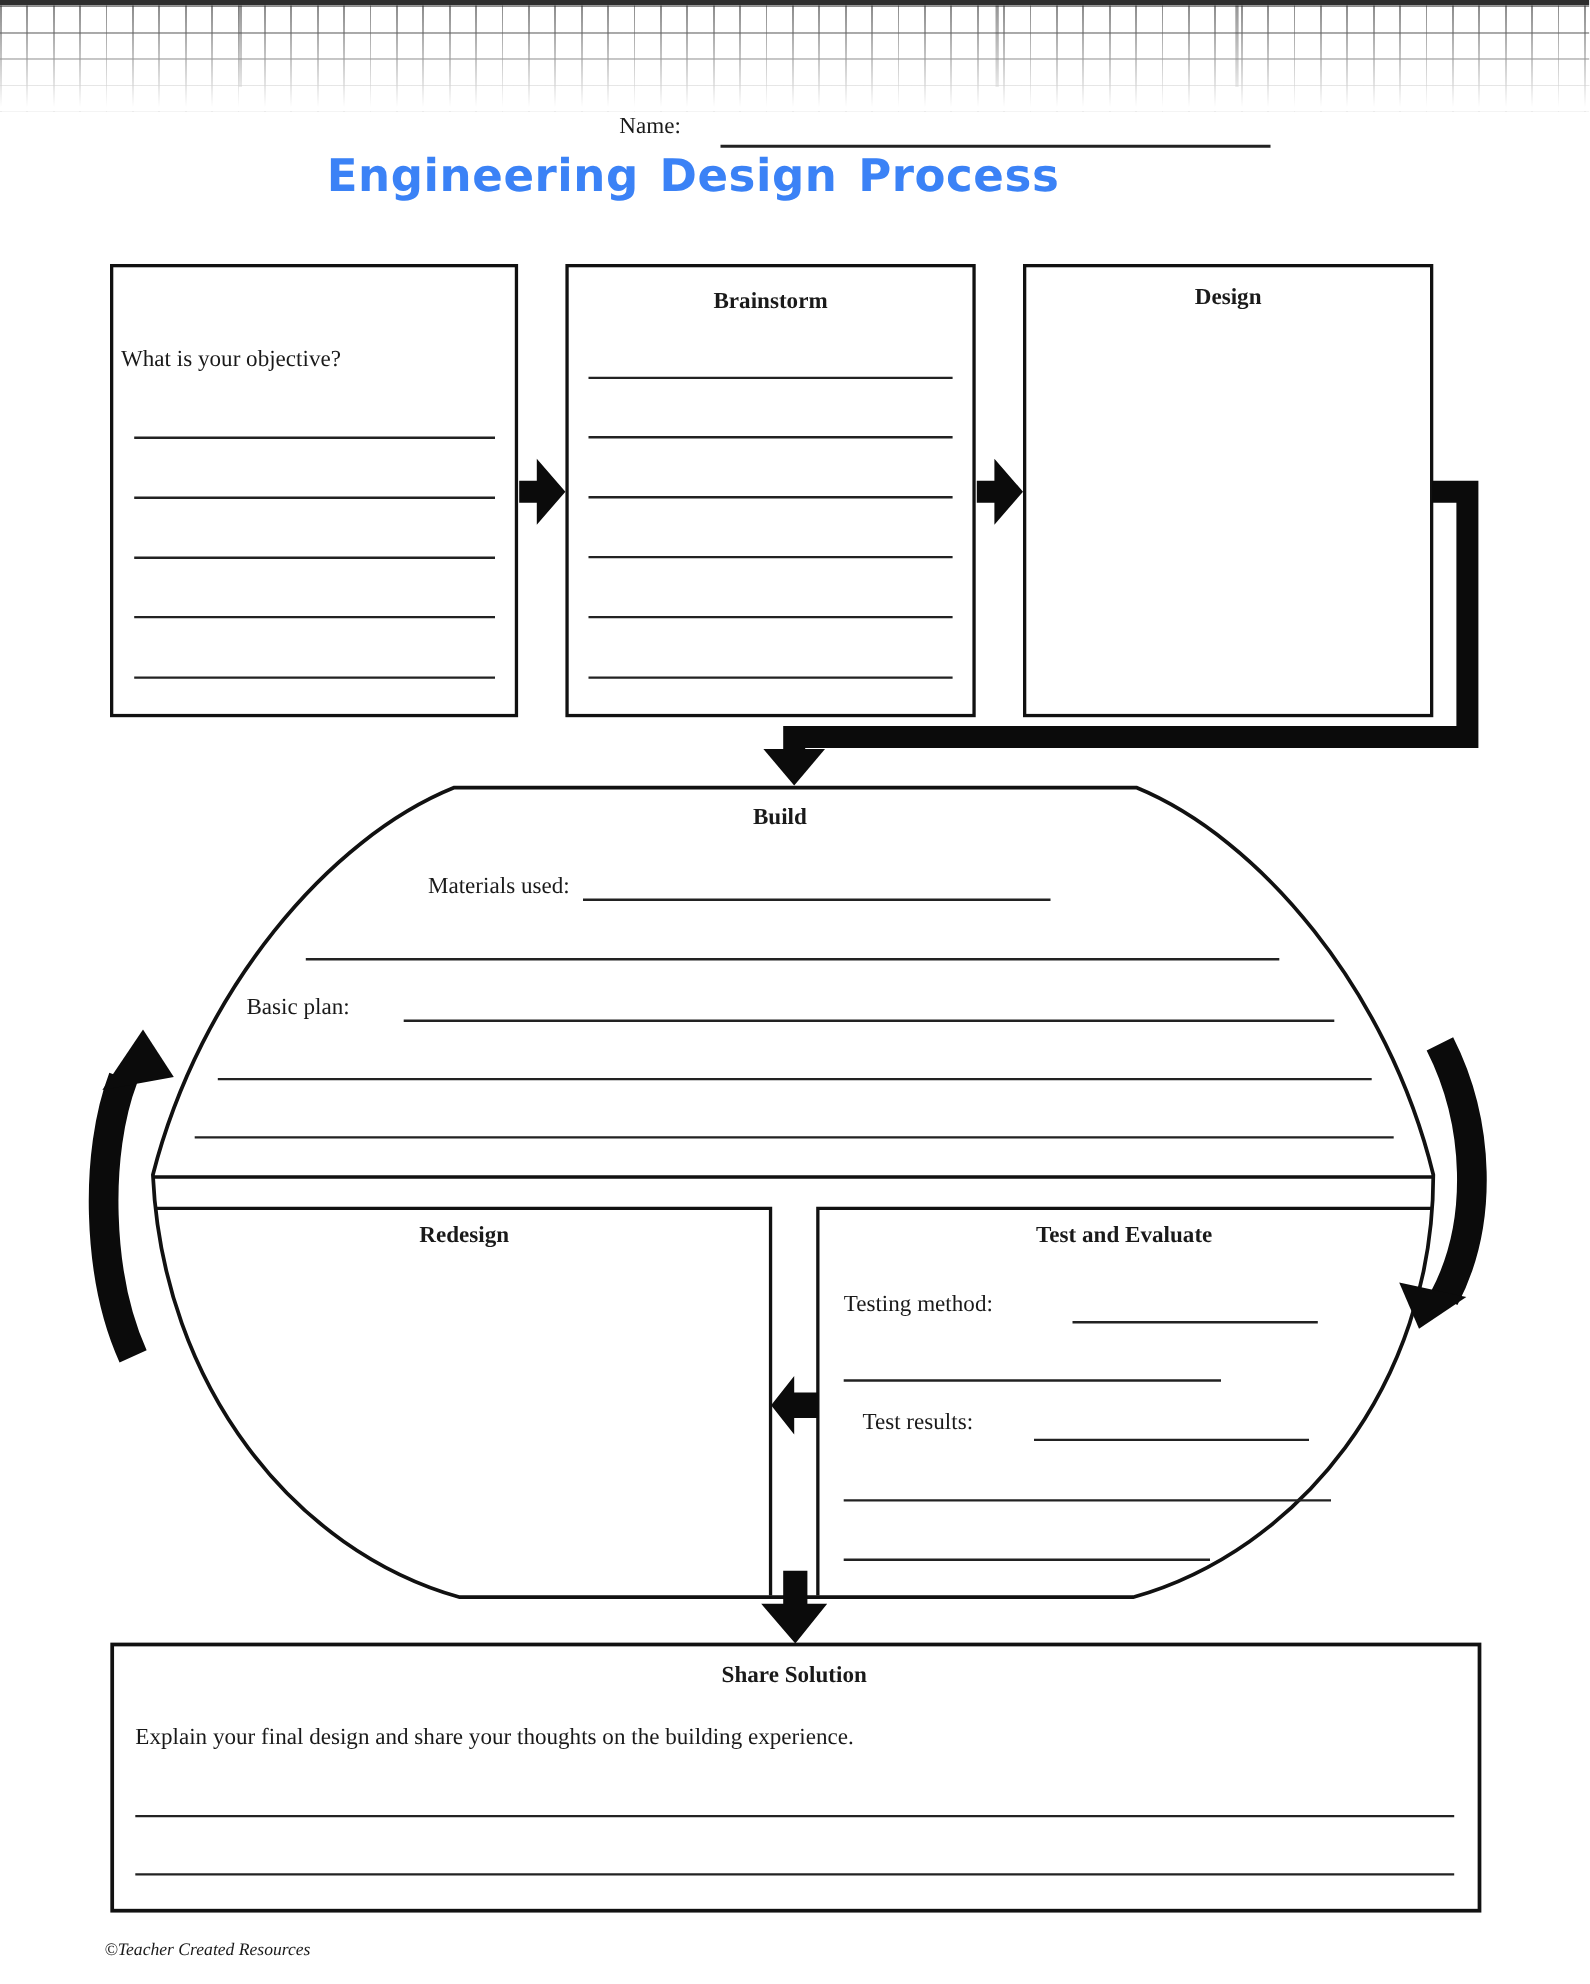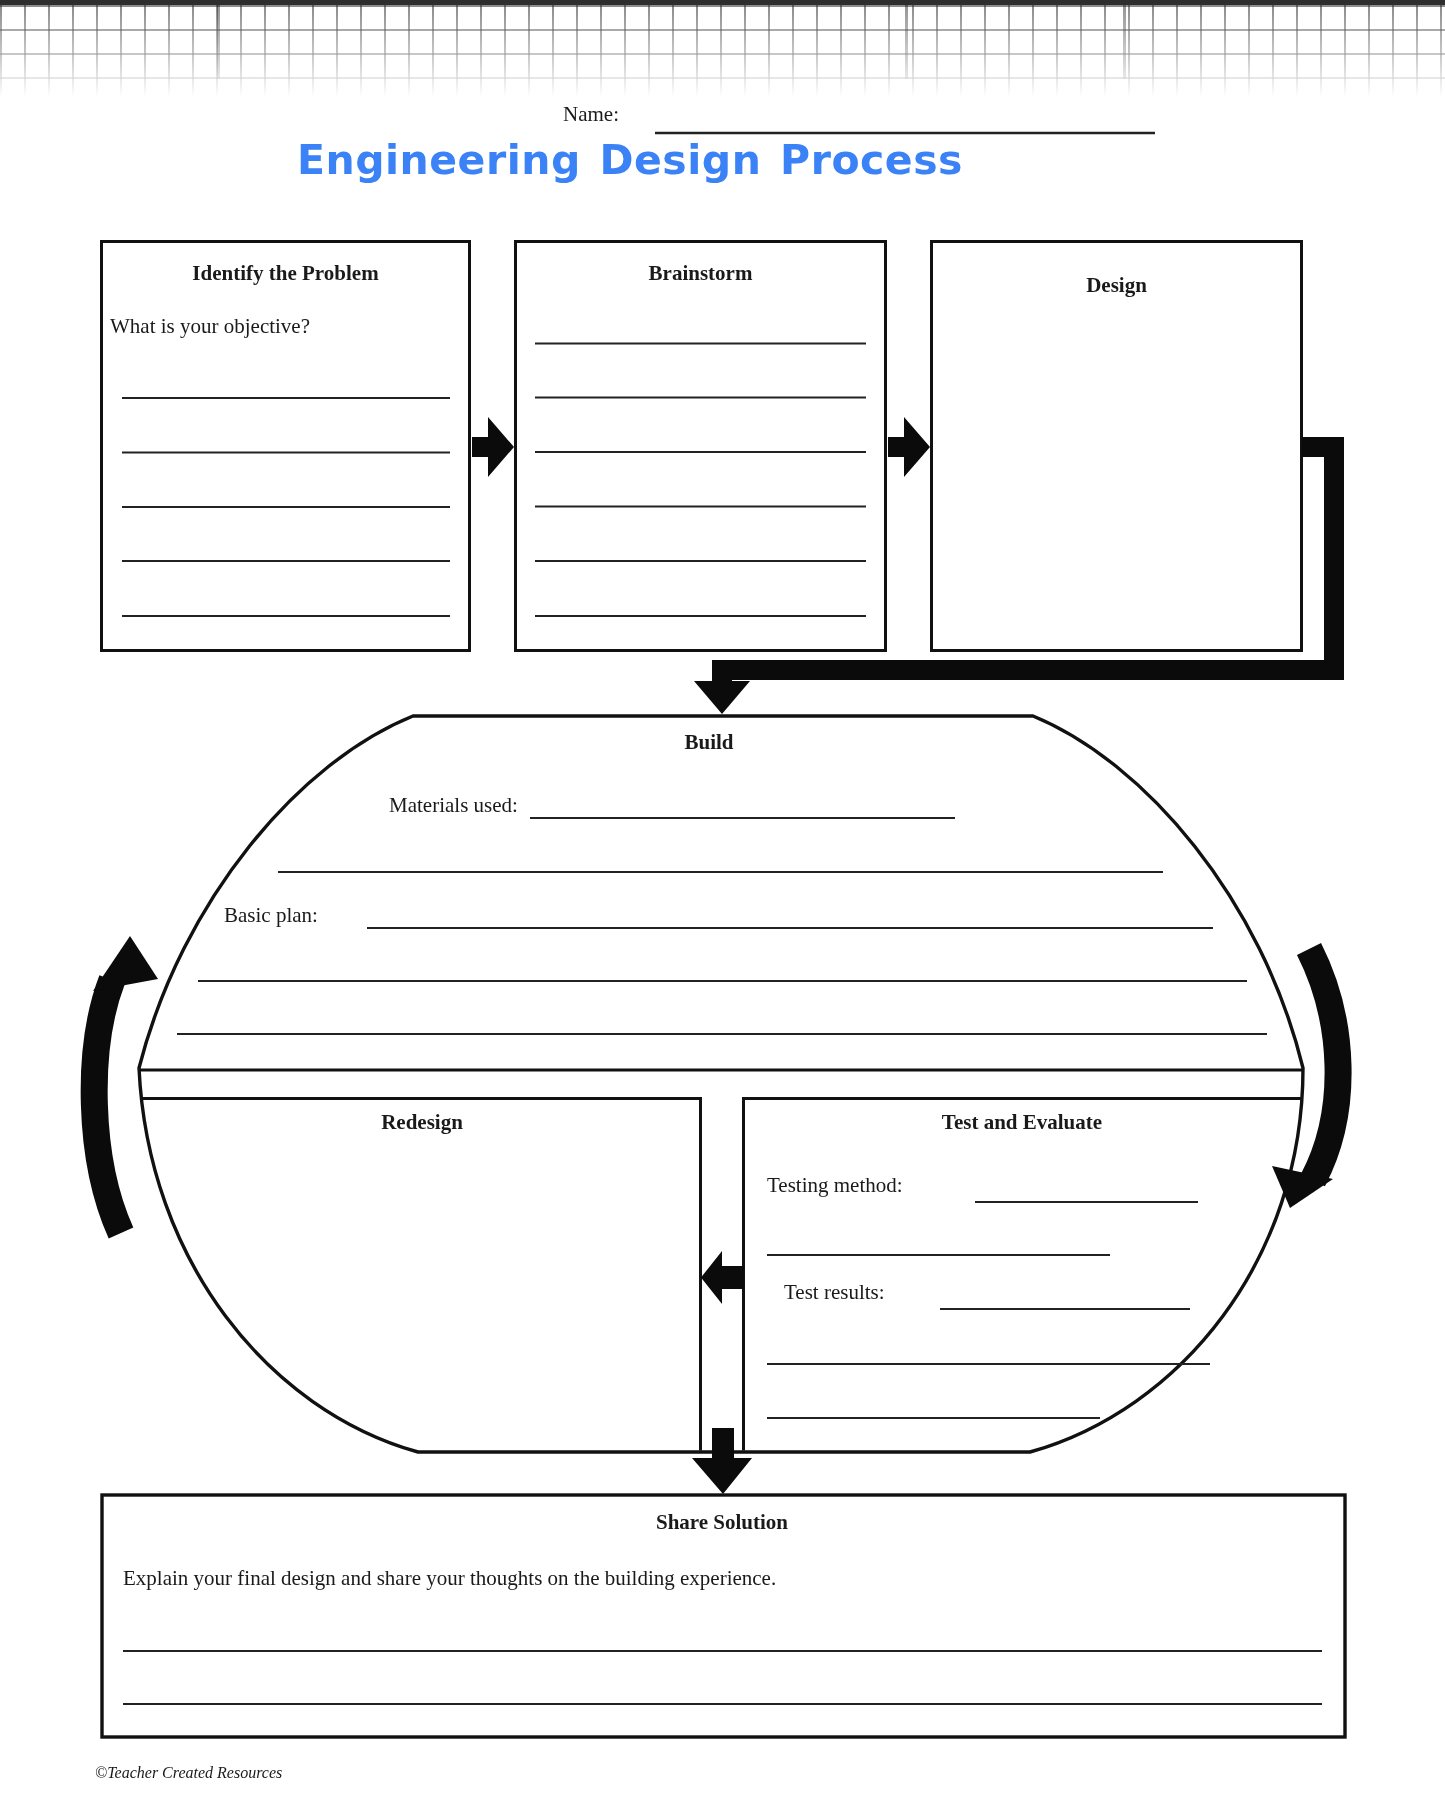--- a/index.html
+++ b/index.html
@@ -122,23 +122,22 @@
     <g>
       <line class="wline" x1="123" y1="1651" x2="1322" y2="1651"></line>
       <line class="wline" x1="123" y1="1704" x2="1322" y2="1704"></line>
     </g>
   </svg>
 
   <div class="t" style="left:563px;top:101px;">Name:</div>
 
   <div id="page-title">Engineering Design Process</div>
 
-  <div class="t bold center" style="left:101px;top:260px;width:369px;">Identify the Problem</div>
   <div class="t bold center" style="left:515px;top:260px;width:371px;">Brainstorm</div>
-  <div class="t bold center" style="left:931px;top:272px;width:371px;">Design</div>
+  <div class="t bold center" style="left:931px;top:256px;width:371px;">Design</div>
 
   <div class="t" style="left:110px;top:313px;">What is your objective?</div>
 
   <div class="t bold center" style="left:559px;top:729px;width:300px;">Build</div>
   <div class="t" style="left:345px;top:792px;margin-left:44px;">Materials used:</div>
   <div class="t" style="left:224px;top:902px;">Basic plan:</div>
 
   <div class="t bold center" style="left:272px;top:1109px;width:300px;">Redesign</div>
   <div class="t bold center" style="left:872px;top:1109px;width:300px;">Test and Evaluate</div>
 

